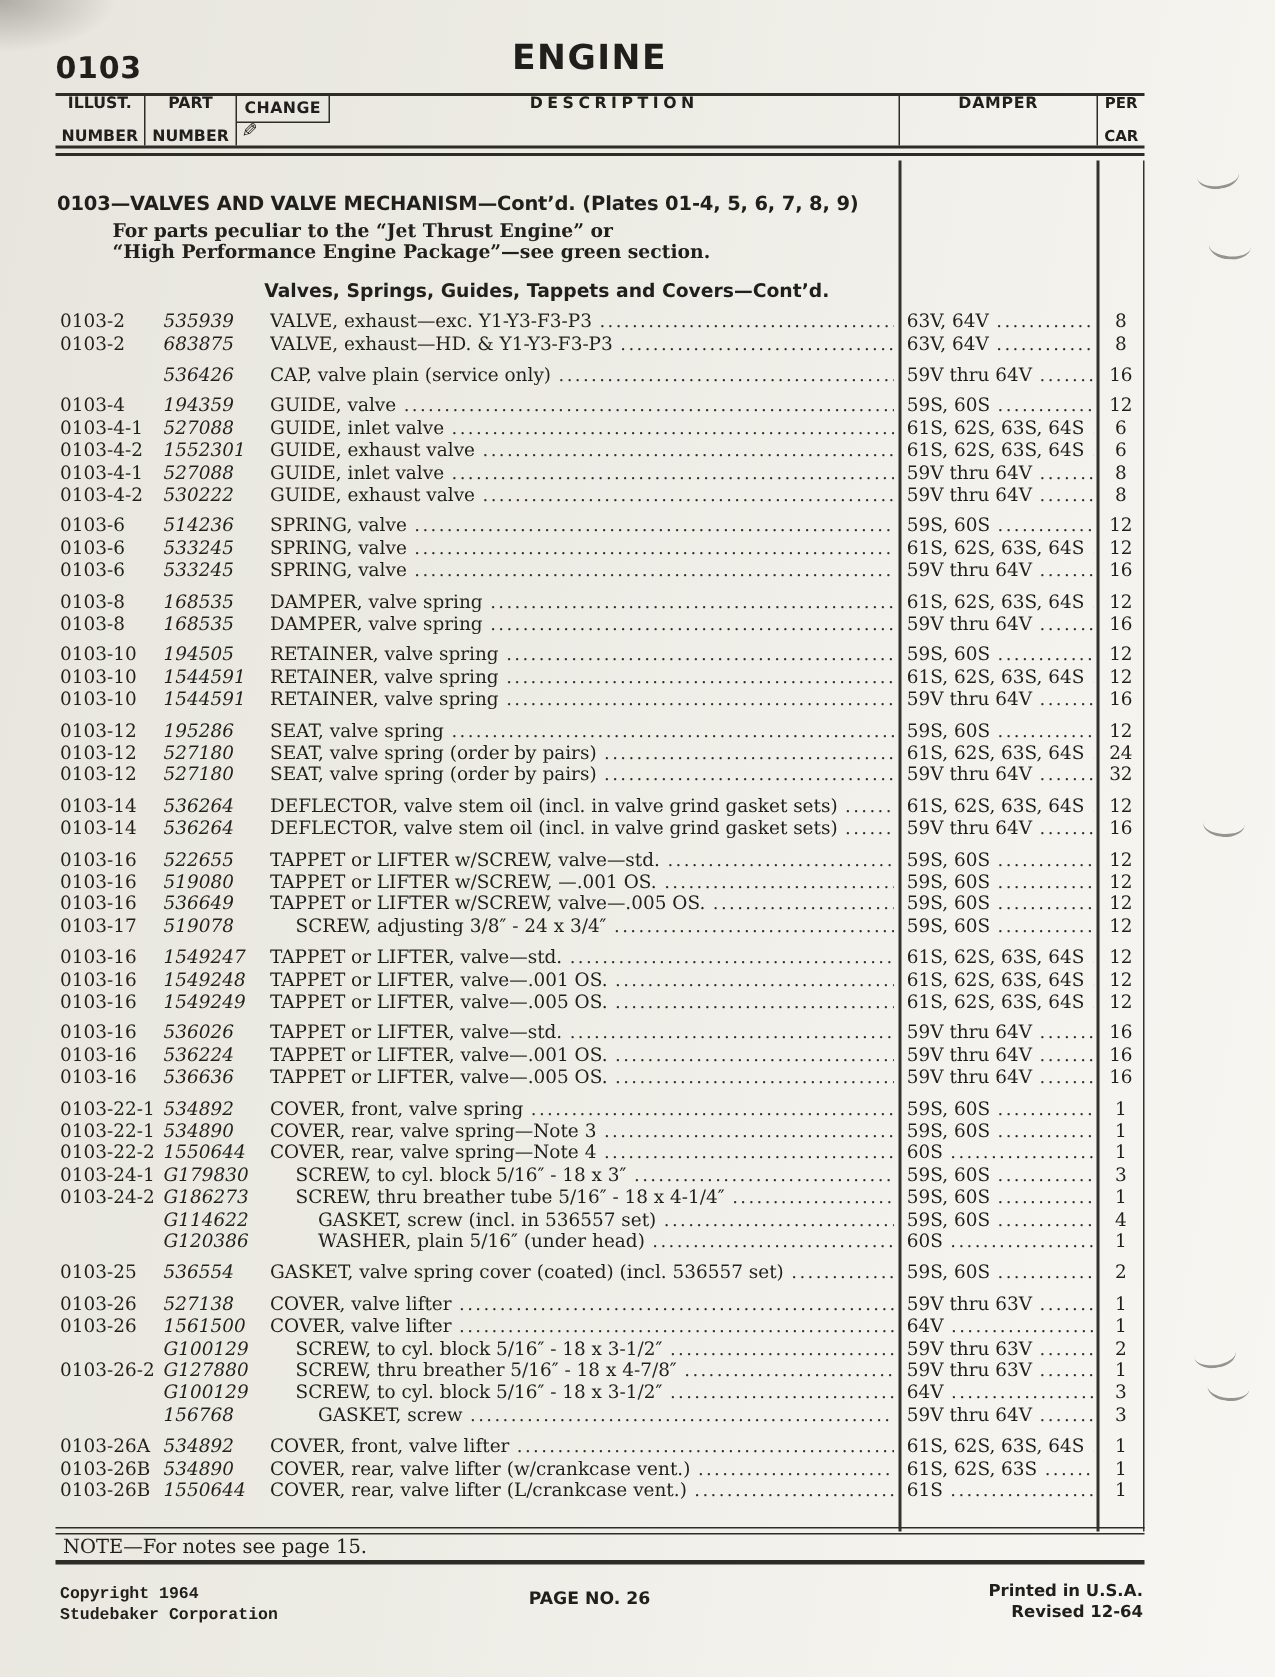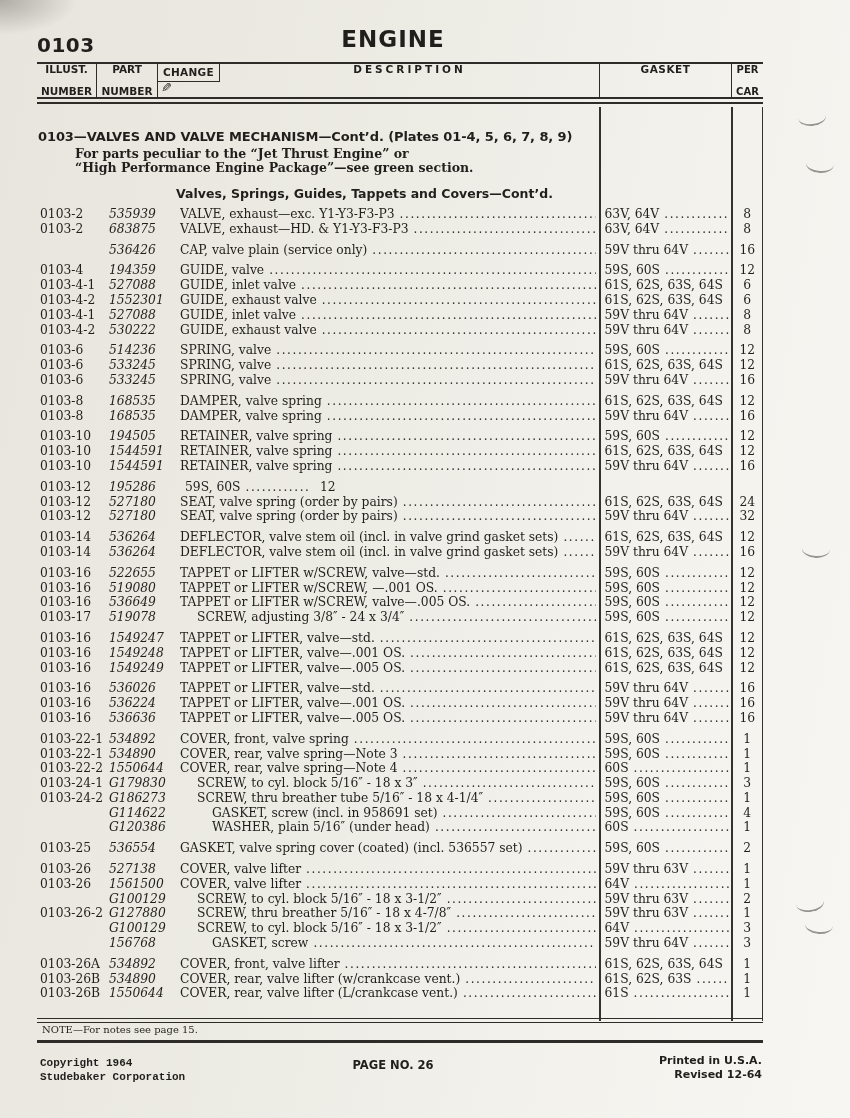--- a/index.html
+++ b/index.html
@@ -47,21 +47,21 @@
   .c-d .txt { flex:0 0 auto; }
   .ind-1 { padding-left:17px; } .ind-2 { padding-left:32px; }
   .leader { flex:1 1 auto; min-width:0; overflow:hidden; margin-left:5px; color:#2f2d29; }
   .leader::after { content:".............................................................................................."; letter-spacing:1.6px; font-size:12px; }
   .c-m { width:132px; flex:none; box-sizing:border-box; display:flex; align-items:baseline; overflow:hidden; padding-left:5px; padding-right:3px; }
   .c-m .txt { flex:0 0 auto; }
   .c-q { width:31.5px; flex:none; text-align:center; }
 
   
   .note-top-rule { position:absolute; left:37px; top:1018px; width:726px; height:3px; border-top:1.5px solid #2e2c28; border-bottom:1.5px solid #2e2c28; box-sizing:content-box; }
-  .note-text { position:absolute; left:42px; top:1024px; font-size:10px; }
+  .note-text { position:absolute; left:42px; top:1024px; font-size:13px; }
   .note-bottom-rule { position:absolute; left:37px; top:1040px; width:726px; height:2.5px; background:#2e2c28; }
 
   .f-left  { position:absolute; left:40px; top:1056px; font-family:Liberation Mono, monospace; font-weight:bold; font-size:11px; line-height:14px; }
   .f-center{ position:absolute; left:0; top:1058px; width:786px; text-align:center; font-family:"DejaVu Sans",sans-serif; font-weight:bold; font-size:11.5px; }
   .f-right { position:absolute; right:88px; top:1054px; text-align:right; font-family:"DejaVu Sans",sans-serif; font-weight:bold; font-size:11px; line-height:14px; }
 
   
   .crescent { position:absolute; width:28px; height:16px; border-radius:50%; border-bottom:2.5px solid rgba(62,60,54,0.65); opacity:.8; }
 </style>
 </head>
@@ -85,21 +85,21 @@
       <div class="th th-change">
         <div class="change-box">
           <span>CHANGE</span>
         </div>
         <span class="pencil-icon">✎</span>
       </div>
       <div class="th th-desc">
         <span>DESCRIPTION</span>
       </div>
       <div class="th th-models">
-        <span>GASKET</span>
+        <span>DAMPER</span>
       </div>
       <div class="th th-percar">
         <span>PER</span>
         <span>CAR</span>
       </div>
     </div>
     <div class="dbl-rule"></div>
   </div>
 
   <div class="tbody">
@@ -332,20 +332,24 @@
               <span class="txt">59V thru 64V</span>
               <span class="leader"></span>
             </span>
             <span class="c-q">16</span>
           </div>
         </div>
         <div class="grp">
           <div class="row">
             <span class="c-i">0103-12</span>
             <span class="c-p">195286</span>
+            <span class="c-d">
+              <span class="txt ind-0">SEAT, valve spring</span>
+              <span class="leader"></span>
+            </span>
             <span class="c-m">
               <span class="txt">59S, 60S</span>
               <span class="leader"></span>
             </span>
             <span class="c-q">12</span>
           </div>
           <div class="row">
             <span class="c-i">0103-12</span>
             <span class="c-p">527180</span>
             <span class="c-d">
@@ -599,21 +603,21 @@
             <span class="c-m">
               <span class="txt">59S, 60S</span>
               <span class="leader"></span>
             </span>
             <span class="c-q">1</span>
           </div>
           <div class="row">
             <span class="c-i"></span>
             <span class="c-p">G114622</span>
             <span class="c-d">
-              <span class="txt ind-2">GASKET, screw (incl. in 958691 set)</span>
+              <span class="txt ind-2">GASKET, screw (incl. in 536557 set)</span>
               <span class="leader"></span>
             </span>
             <span class="c-m">
               <span class="txt">59S, 60S</span>
               <span class="leader"></span>
             </span>
             <span class="c-q">4</span>
           </div>
           <div class="row">
             <span class="c-i"></span>

